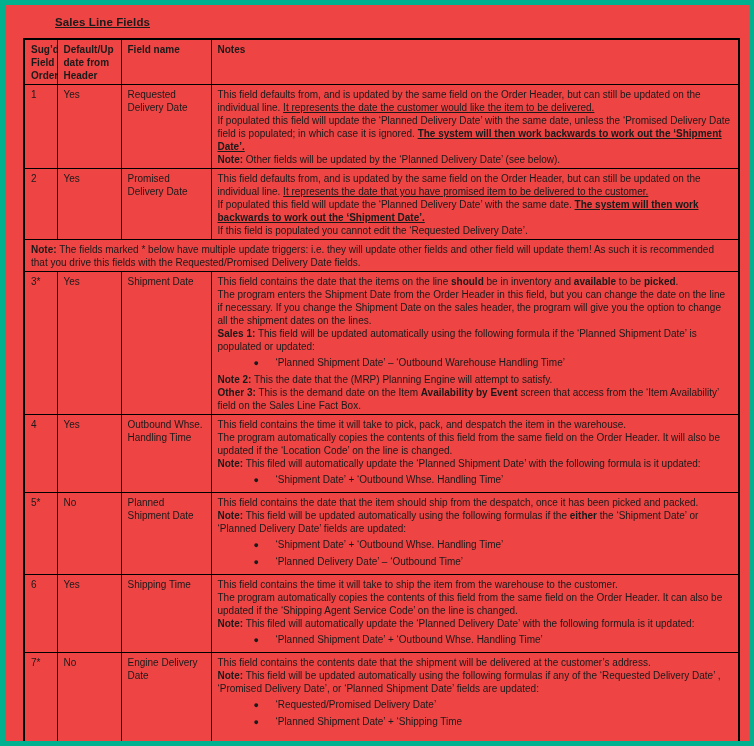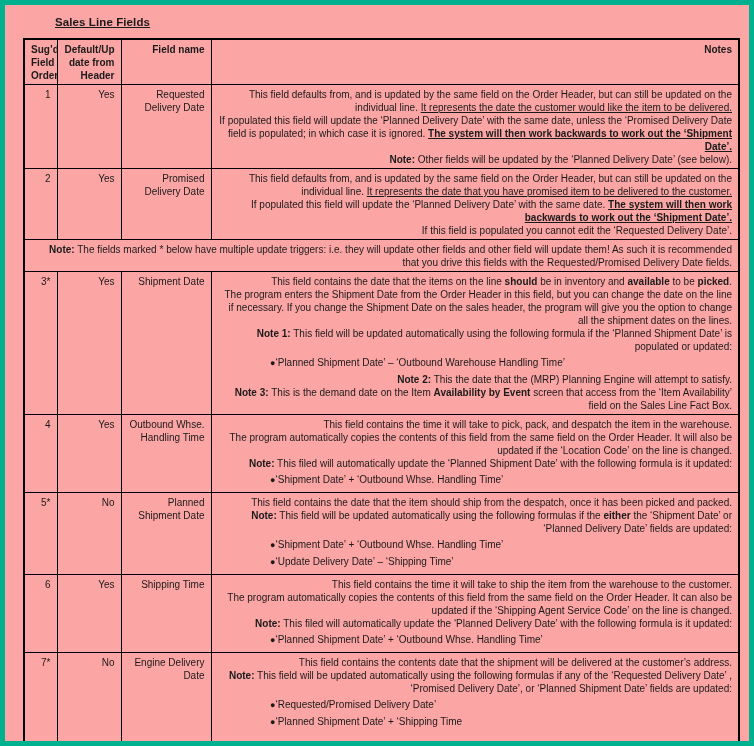--- a/index.html
+++ b/index.html
@@ -1,34 +1,34 @@
 <!DOCTYPE html>
 <html><head>
 <meta charset="utf-8">
 <style>
   * { box-sizing: border-box; margin: 0; padding: 0; }
   html, body { background: #ffffff; }
   body { font-family: "Liberation Sans", sans-serif; color: #1a1a1a; }
   .page {
     width: 754px; height: 746px;
     border: 5px solid #00B18F;
-    background: #fca5a5;
+    background: #ef4444;
     padding: 9px 16px 8px 18px;
     overflow: hidden;
   }
   .doc-title {
     font-size: 11.5px; font-weight: bold; text-decoration: underline;
     margin: 2px 0 10px 32px; letter-spacing: 0.1px;
   }
   table.fields {
     width: 715px; border-collapse: collapse; table-layout: fixed;
     border: 2px solid #000; font-size: 10px; line-height: 13px;
   }
   table.fields th, table.fields td {
-    border: 1px solid #000; vertical-align: top; text-align: right;
+    border: 1px solid #000; vertical-align: top; text-align: left;
     padding: 3px 6px 2px 6px; overflow: hidden;
   }
   th { font-weight: bold; font-size: 10px; line-height: 13px; padding-bottom: 14px; }
   th.break-all { word-break: break-all; }
   .col-order { width: 33px; }
   .col-default { width: 64px; }
   .col-field { width: 90px; }
   .col-notes { width: 528px; }
   .para { margin: 0; }
   .b { font-weight: bold; margin-top: 39px; }
@@ -86,27 +86,27 @@
             <div class="para"><span class="b">Note:</span><span class=""> The fields marked * below have multiple update triggers: i.e. they will update other fields and other field will update them! As such it is recommended that you drive this fields with the Requested/Promised Delivery Date fields.</span></div>
           </td>
         </tr>
         <tr>
           <td>3*</td>
           <td>Yes</td>
           <td>Shipment Date</td>
           <td>
             <div class="para"><span class="">This field contains the date that the items on the line </span><span class="b">should</span><span class=""> be in inventory and </span><span class="b">available</span><span class=""> to be </span><span class="b">picked</span><span class="">.</span></div>
             <div class="para"><span class="">The program enters the Shipment Date from the Order Header in this field, but you can change the date on the line if necessary. If you change the Shipment Date on the sales header, the program will give you the option to change all the shipment dates on the lines.</span></div>
-            <div class="para"><span class="b">Note 1:</span><span class=""> This field will be updated automatically using the following formula if the ‘Planned Shipment Date’ is populated or updated:</span></div>
+            <div class="para"><span class="b">Sales 1:</span><span class=""> This field will be updated automatically using the following formula if the ‘Planned Shipment Date’ is populated or updated:</span></div>
             <div class="bullet">
               <span class="dot">●</span>
               <span><span class="">‘Planned Shipment Date’ – ‘Outbound Warehouse Handling Time’</span></span>
             </div>
             <div class="para"><span class="b">Note 2:</span><span class=""> This the date that the (MRP) Planning Engine will attempt to satisfy.</span></div>
-            <div class="para"><span class="b">Note 3:</span><span class=""> This is the demand date on the Item </span><span class="b">Availability by Event</span><span class=""> screen that access from the ‘Item Availability’ field on the Sales Line Fact Box.</span></div>
+            <div class="para"><span class="b">Other 3:</span><span class=""> This is the demand date on the Item </span><span class="b">Availability by Event</span><span class=""> screen that access from the ‘Item Availability’ field on the Sales Line Fact Box.</span></div>
           </td>
         </tr>
         <tr>
           <td>4</td>
           <td>Yes</td>
           <td>Outbound Whse. Handling Time</td>
           <td>
             <div class="para"><span class="">This field contains the time it will take to pick, pack, and despatch the item in the warehouse.</span></div>
             <div class="para"><span class="">The program automatically copies the contents of this field from the same field on the Order Header. It will also be updated if the ‘Location Code’ on the line is changed.</span></div>
             <div class="para"><span class="b">Note:</span><span class=""> This filed will automatically update the ‘Planned Shipment Date’ with the following formula is it updated:</span></div>
@@ -122,21 +122,21 @@
           <td>Planned Shipment Date</td>
           <td>
             <div class="para"><span class="">This field contains the date that the item should ship from the despatch, once it has been picked and packed.</span></div>
             <div class="para"><span class="b">Note:</span><span class=""> This field will be updated automatically using the following formulas if the </span><span class="b">either</span><span class=""> the ‘Shipment Date’ or ‘Planned Delivery Date’ fields are updated:</span></div>
             <div class="bullet">
               <span class="dot">●</span>
               <span><span class="">‘Shipment Date’ + ‘Outbound Whse. Handling Time’</span></span>
             </div>
             <div class="bullet">
               <span class="dot">●</span>
-              <span><span class="">‘Update Delivery Date’ – ‘Shipping Time’</span></span>
+              <span><span class="">‘Planned Delivery Date’ – ‘Outbound Time’</span></span>
             </div>
           </td>
         </tr>
         <tr>
           <td>6</td>
           <td>Yes</td>
           <td>Shipping Time</td>
           <td>
             <div class="para"><span class="">This field contains the time it will take to ship the item from the warehouse to the customer.</span></div>
             <div class="para"><span class="">The program automatically copies the contents of this field from the same field on the Order Header. It can also be updated if the ‘Shipping Agent Service Code’ on the line is changed.</span></div>

